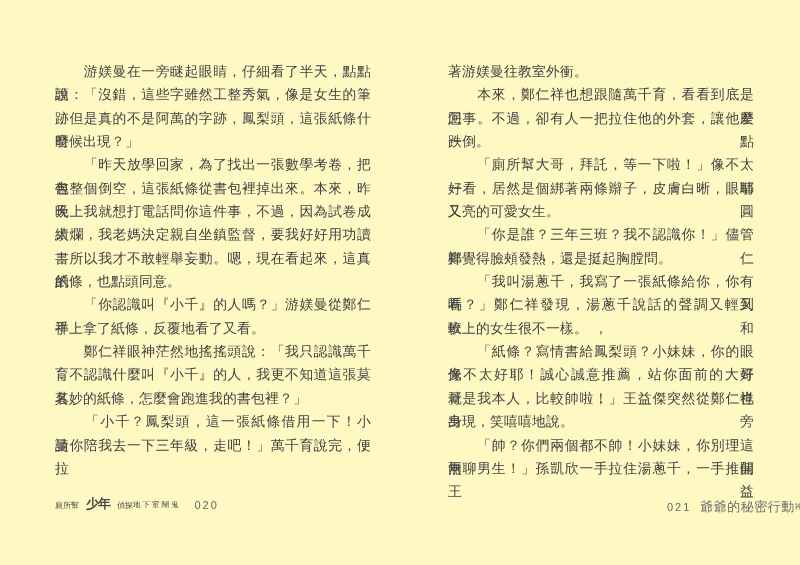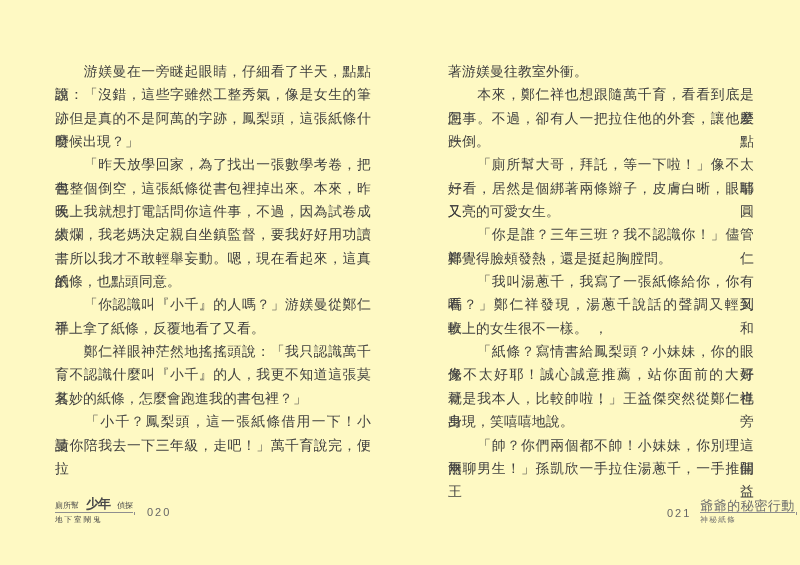--- a/index.html
+++ b/index.html
@@ -42,21 +42,22 @@
   .footer {
     position: absolute;
     display: flex;
     align-items: center;
     color: #6e6e6e;
   }
   .footer-left  { left: 55px;  top: 498px; }
   .footer-right { left: 667px; top: 501px; }
   .logo-stack {
     display: flex;
-    flex-direction: column;
+    flex-direction: row;
+    align-items: center;
   }
   .series-name {
     font-size: 8px;
     line-height: 11px;
     color: #4a4a4a;
     white-space: nowrap;
     display: flex;
     align-items: baseline;
   }
   .series-big {

